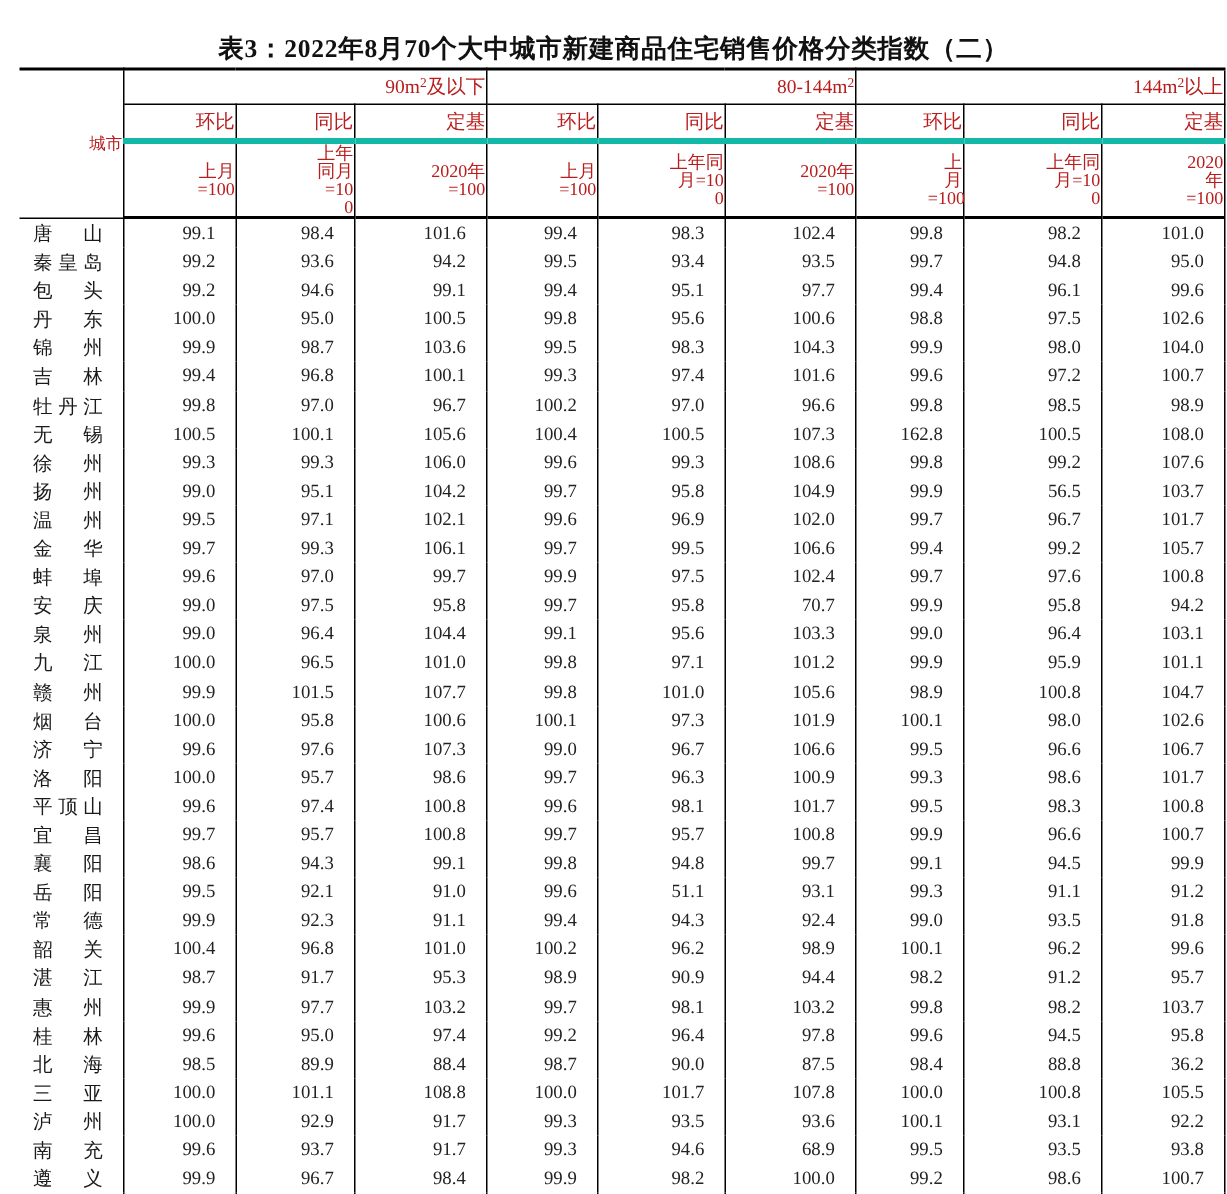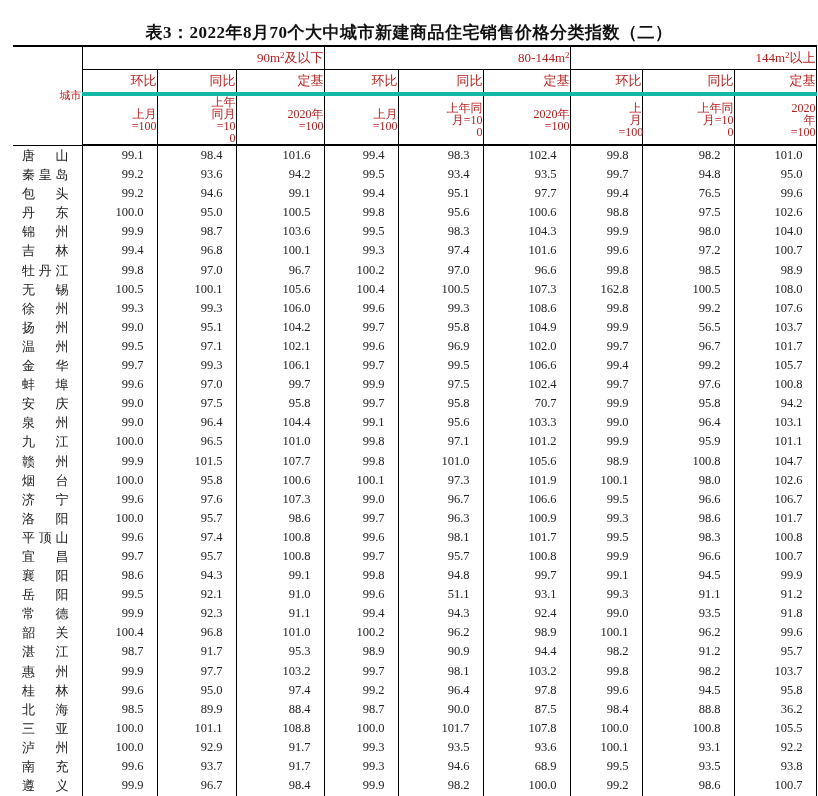--- a/index.html
+++ b/index.html
@@ -142,21 +142,21 @@
           <td class="city">
             <span class="cityfit">包头</span>
           </td>
           <td class="num">99.2</td>
           <td class="num">94.6</td>
           <td class="num">99.1</td>
           <td class="num">99.4</td>
           <td class="num">95.1</td>
           <td class="num">97.7</td>
           <td class="num">99.4</td>
-          <td class="num">76.5</td>
+          <td class="num">96.1</td>
           <td class="num">99.6</td>
         </tr>
         <tr>
           <td class="city">
             <span class="cityfit">丹东</span>
           </td>
           <td class="num">100.0</td>
           <td class="num">95.0</td>
           <td class="num">100.5</td>
           <td class="num">99.8</td>

